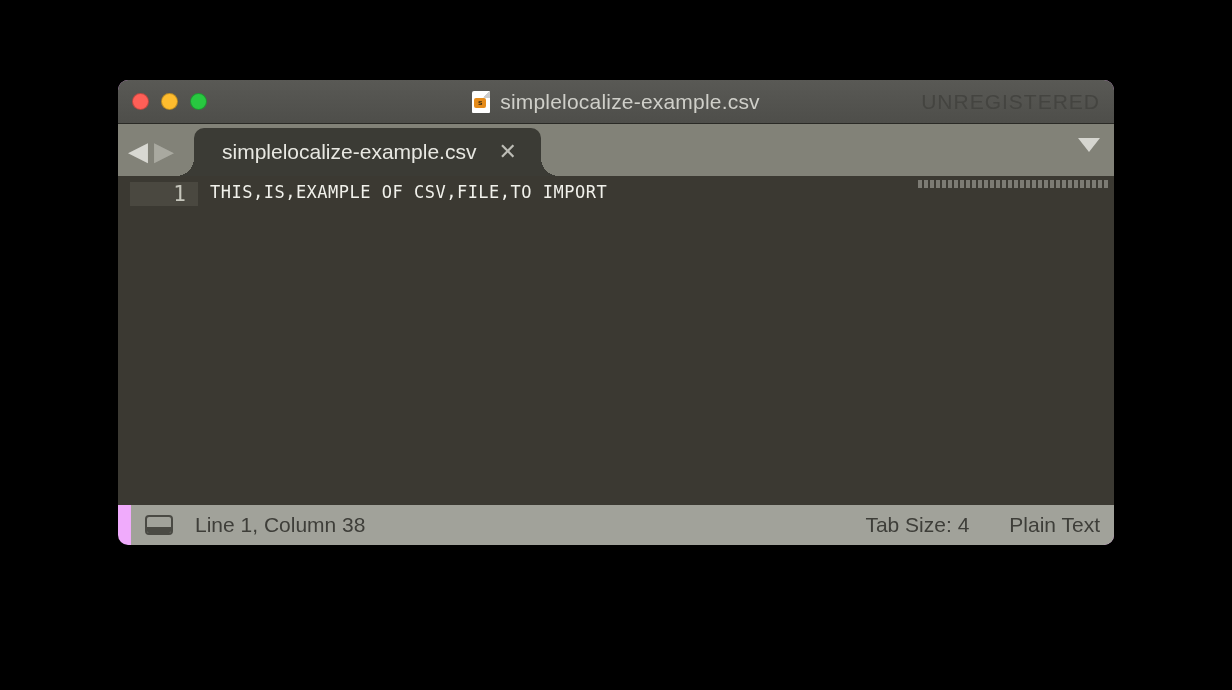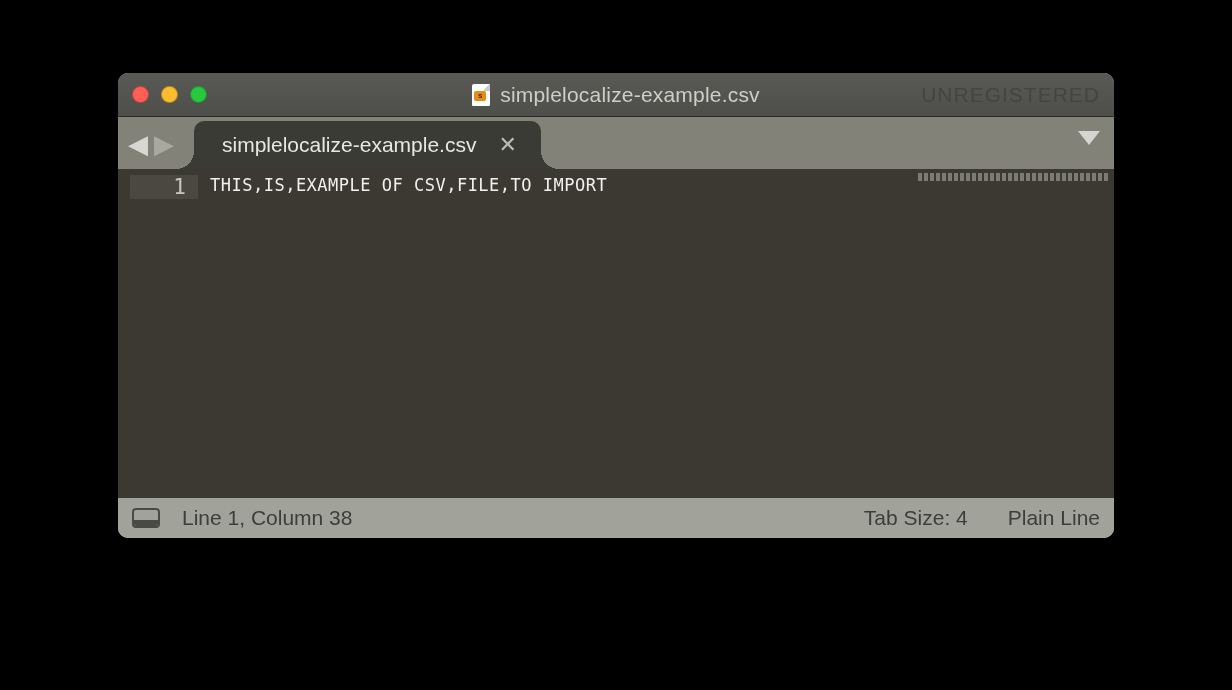--- a/index.html
+++ b/index.html
@@ -6,21 +6,21 @@
   html, body {
     width: 1232px;
     height: 690px;
     background: #000;
     font-family: -apple-system, "Helvetica Neue", Arial, sans-serif;
     overflow: hidden;
   }
   .window {
     position: absolute;
     left: 118px;
-    top: 73px;
+    top: 80px;
     width: 996px;
     height: 465px;
     background: #f0abfc;
     border-radius: 10px;
     box-shadow: 0 20px 60px rgba(0,0,0,0.7), 0 0 0 1px rgba(0,0,0,0.6);
     overflow: hidden;
     display: flex;
     flex-direction: column;
   }
   
@@ -190,20 +190,21 @@
   }
   
   .statusbar {
     height: 40px;
     background: #a1a29a;
     display: flex;
     align-items: center;
     padding: 0 14px;
     color: #3e3e39;
     font-size: 21px;
+    margin-left: 13px;
   }
   .panel-icon {
     width: 28px; height: 20px;
     border: 2px solid #4a4a44;
     border-radius: 4px;
     position: relative;
     margin-right: 22px;
   }
   .panel-icon::after {
     content: "";
@@ -261,17 +262,17 @@
     </div>
     <div class="code"><span>THIS,IS,EXAMPLE OF CSV,FILE,TO IMPORT</span></div>
     <div class="minimap"></div>
   </div>
 
   <div class="statusbar">
     <div class="panel-icon"></div>
     <div>Line 1, Column 38</div>
     <div class="status-right">
       <div>Tab Size: 4</div>
-      <div>Plain Line</div>
+      <div>Plain Text</div>
     </div>
   </div>
 
 </div>
 
 </body></html>

